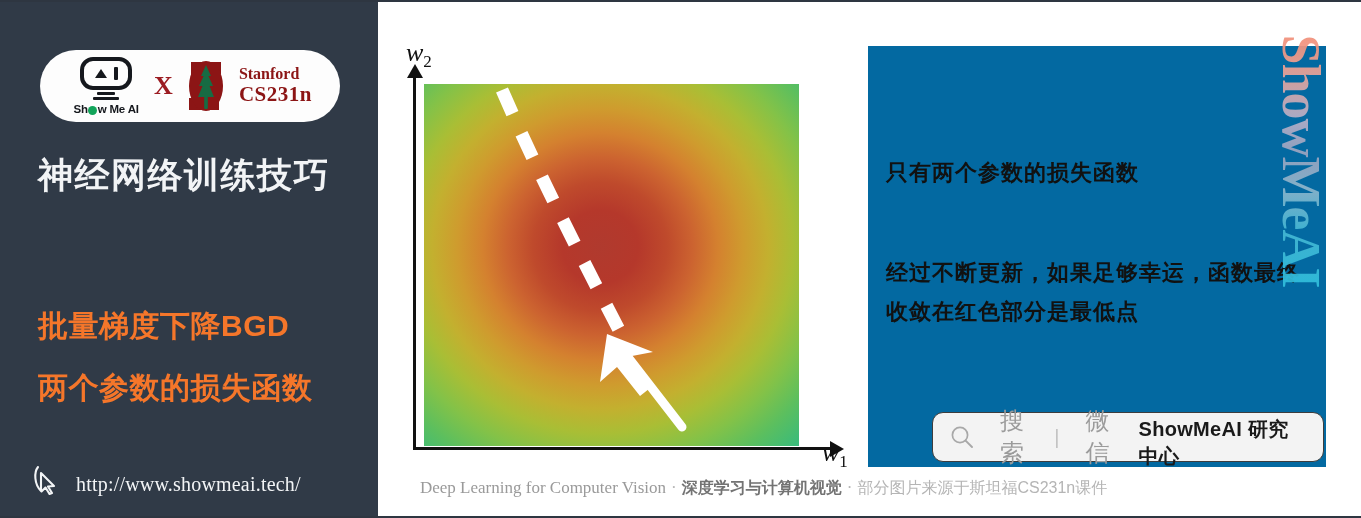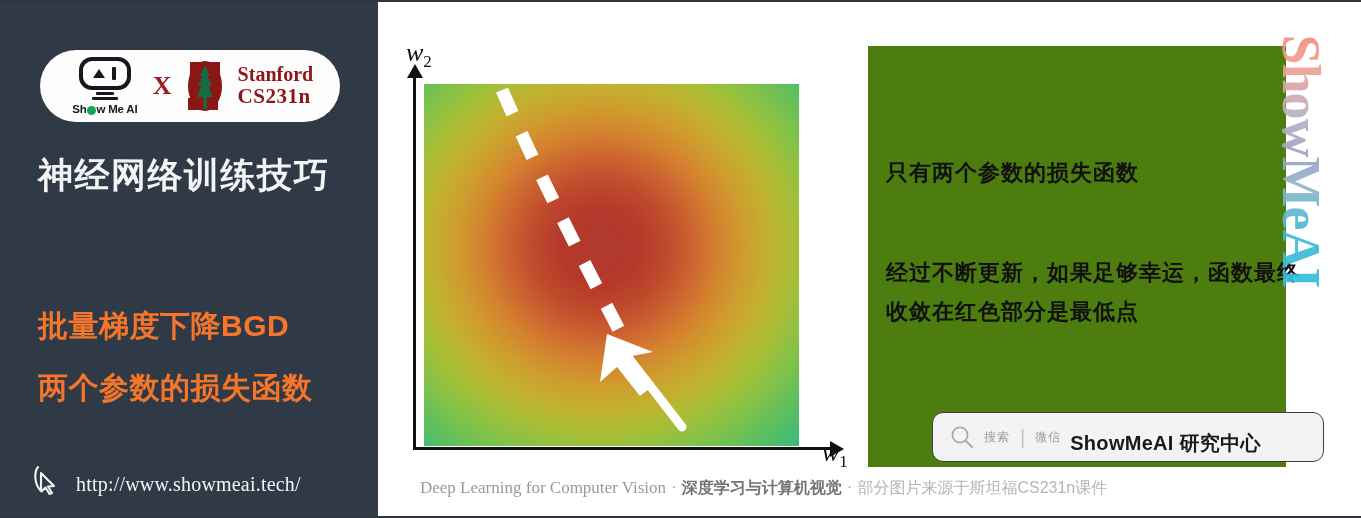--- a/index.html
+++ b/index.html
@@ -25,21 +25,21 @@
   .robot-neck{width:18px;height:3px;background:#15181d;margin-top:2px;border-radius:1px;}
   .robot-base{width:26px;height:3px;background:#15181d;margin-top:2px;border-radius:1px;}
   .smai-word{font-size:11.5px;font-weight:bold;color:#15181d;letter-spacing:-.2px;margin-top:3px;
              white-space:nowrap;display:flex;align-items:center;}
   .smai-o{display:inline-block;width:9px;height:9px;background:#12a45a;border-radius:50%;
           margin:0 .5px;position:relative;top:1px;}
   .xmark{font-size:26px;font-weight:bold;color:#9c1c22;font-family:"Liberation Serif",serif;}
   .stanford-s{width:46px;height:56px;position:relative;flex:0 0 auto;}
   .stanford-s svg{display:block;}
   .stanford-txt{font-family:"Liberation Serif",serif;color:#8c1515;font-weight:bold;line-height:1.06;}
-  .stanford-txt .l1{font-size:20px;text-align:right;}
+  .stanford-txt .l1{font-size:16px;}
   .stanford-txt .l2{font-size:21px;letter-spacing:.5px;}
 
   .side-title{position:absolute;left:38px;top:152px;width:320px;color:#f2f4f6;
               font-size:35px;font-weight:bold;letter-spacing:1.5px;line-height:1.2;}
   .side-kw1{position:absolute;left:38px;top:288px;width:330px;color:#f5762a;
             font-size:30px;font-weight:bold;letter-spacing:.5px;line-height:1.2;margin-top:18px;}
   .side-kw2{position:absolute;left:38px;top:368px;width:330px;color:#f5762a;
             font-size:30px;font-weight:bold;letter-spacing:.5px;line-height:1.2;}
 
   .side-url-row{position:absolute;left:32px;top:462px;display:flex;align-items:flex-end;gap:14px;}
@@ -79,39 +79,39 @@
   .ball{position:absolute;left:0;top:0;width:30px;height:30px;border-radius:50%;
         background:#ffffff;border:2.5px solid #1d1d1d;box-sizing:border-box;}
 
   .footer{position:absolute;left:0;top:476px;width:983px;text-align:left;padding-left:42px;
           font-size:17px;color:#9a9a9a;font-family:"Liberation Serif",serif;white-space:nowrap;}
   .footer .cn-bold{font-family:Liberation Mono, monospace;font-weight:bold;color:#737373;font-size:16px;}
   .footer .cn-norm{font-family:"Liberation Sans",sans-serif;color:#b5b5b5;font-size:16px;}
   .footer .dot{color:#b5b5b5;padding:0 5px;}
 
   
-  .note-panel{position:absolute;left:868px;top:44px;width:418px;height:421px;background:#4d7c0f;}
+  .note-panel{position:absolute;left:868px;top:44px;width:458px;height:421px;background:#0369a1;}
   .note-l1{position:absolute;left:18px;top:112px;font-size:22px;color:#111;
            font-weight:bold;letter-spacing:1px;}
   .note-l2{position:absolute;left:18px;top:208px;font-size:22px;color:#111;
            font-weight:bold;letter-spacing:1px;line-height:1.75;width:420px;}
 
   .wm{position:absolute;left:1272px;top:28px;width:56px;height:262px;overflow:hidden;}
   .wm-txt{position:absolute;left:-104px;top:100px;width:266px;text-align:center;
           transform:rotate(90deg);font-size:54px;font-weight:bold;
           font-family:"Liberation Serif",serif;letter-spacing:-1px;
           background:linear-gradient(90deg,#f08a72 0%,#f2a090 14%,#b8b0c8 34%,
                      #9aa4c0 48%,#8fb6cc 60%,#45b8d4 76%,#2ec0de 100%);
           -webkit-background-clip:text;background-clip:text;color:transparent;opacity:.92;}
 
   .searchbar{position:absolute;left:932px;top:410px;width:392px;height:50px;
              background:#f3f3f3;border:1.6px solid #3d3d3d;border-radius:11px;
              display:flex;align-items:center;padding:0 16px;box-sizing:border-box;gap:9px;}
   .mag{width:26px;height:26px;flex:0 0 auto;}
-  .sb-cn{font-size:12px;color:#9b9b9b;letter-spacing:1px;}
+  .sb-cn{font-size:24px;color:#9b9b9b;letter-spacing:1px;margin-left:16px;}
   .sb-sep{color:#c2c2c2;font-size:20px;padding:0 1px;}
   .sb-brand{font-size:20px;color:#1a1a1a;font-weight:bold;letter-spacing:.3px;margin-top:12px;}
 </style>
 </head>
 <body>
 
 <div class="slide">
 
   <div class="sidebar">
 

